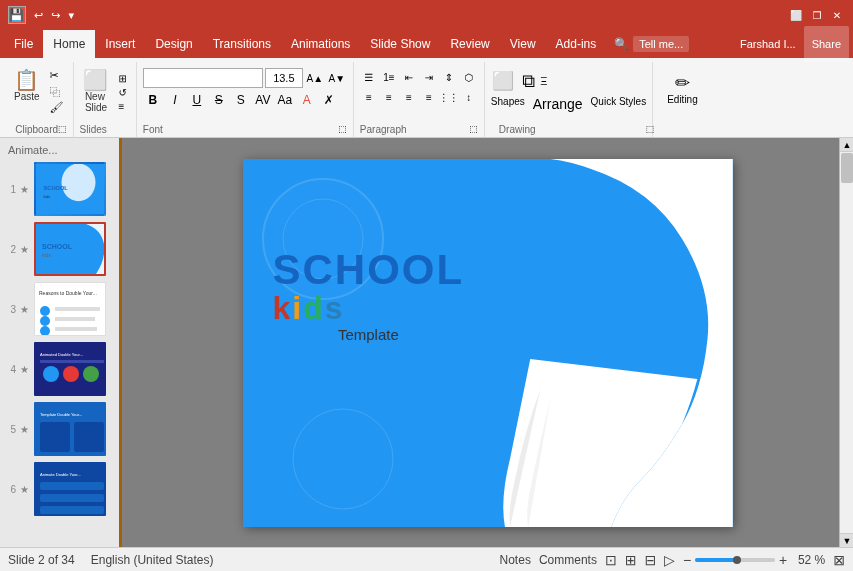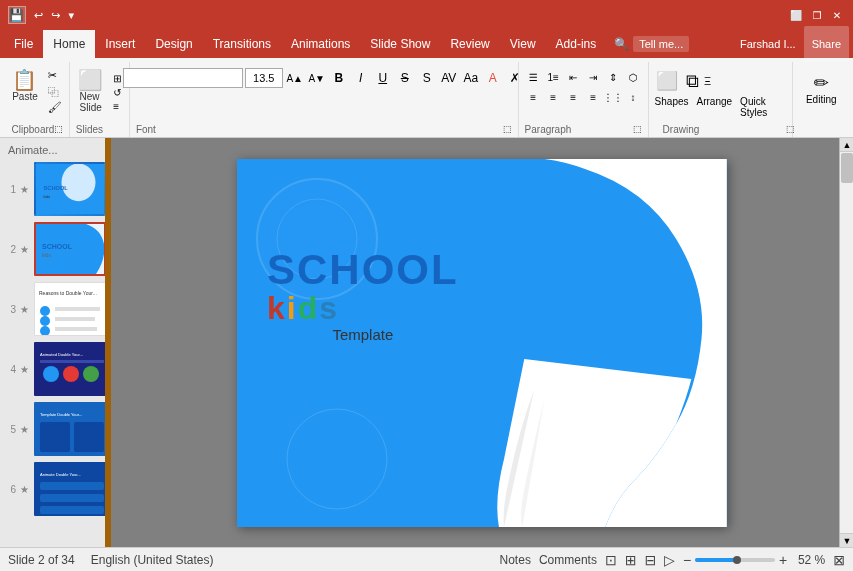--- a/index.html
+++ b/index.html
@@ -79,21 +79,21 @@
       min-width: 32px;
     }
     .ribbon-btn .icon-lg { font-size: 20px; line-height: 1; }
     .ribbon-btn-label { font-size: 10px; margin-top: 1px; white-space: nowrap; }
     .small-btns { display: flex; flex-direction: column; gap: 1px; }
     .small-btn { font-size: 11px; cursor: pointer; padding: 1px 3px; border-radius: 2px; }
 
     
     .font-section {
       display: flex;
-      flex-direction: row;
+      flex-direction: column;
       gap: 2px;
       padding-top: 4px;
     }
     .font-row { display: flex; align-items: center; gap: 2px; }
     .font-select {
       width: 120px;
       height: 20px;
       font-size: 11px;
       border: 1px solid #aaa;
       padding: 0 2px;
@@ -128,23 +128,23 @@
     .editing-btn { display: flex; flex-direction: column; align-items: center; cursor: pointer; padding: 4px 8px; }
 
     
     .main-area {
       display: flex;
       height: calc(571px - 30px - 28px - 80px - 24px);
     }
 
     
     .slide-panel {
-      width: 111px;
+      width: 122px;
       background: #e8e8e8;
-      border-right: 6px solid #a16207;
+      border-right: 3px solid #a16207;
       overflow-y: auto;
       overflow-x: hidden;
       padding: 4px;
     }
     .slide-panel-header {
       font-size: 11px;
       color: #666;
       padding: 2px 4px;
       margin-bottom: 4px;
     }
@@ -393,21 +393,21 @@
   <div class="ribbon-group" style="min-width:130px;">
     <div class="ribbon-group-content">
       <div style="display:flex;flex-direction:column;gap:2px;">
         <div class="drawing-items">
           <span class="shape-btn">⬜</span>
           <span class="shape-btn">⧉</span>
           <span style="font-size:11px;cursor:pointer;">Ξ</span>
         </div>
         <div style="display:flex;gap:2px;font-size:10px;">
           <span style="font-size:10px;">Shapes</span>
-          <span style="font-size:10px;margin-left:6px;">Arrange</span>
+          <span style="font-size:14px;margin-left:6px;">Arrange</span>
           <span style="font-size:10px;margin-left:6px;">Quick
 Styles</span>
         </div>
       </div>
     </div>
     <div style="display:flex;align-items:center;justify-content:space-between;width:100%;margin-left:16px;">
       <span class="ribbon-group-label">Drawing</span>
       <span style="font-size:9px;cursor:pointer;">⬚</span>
     </div>
   </div>

